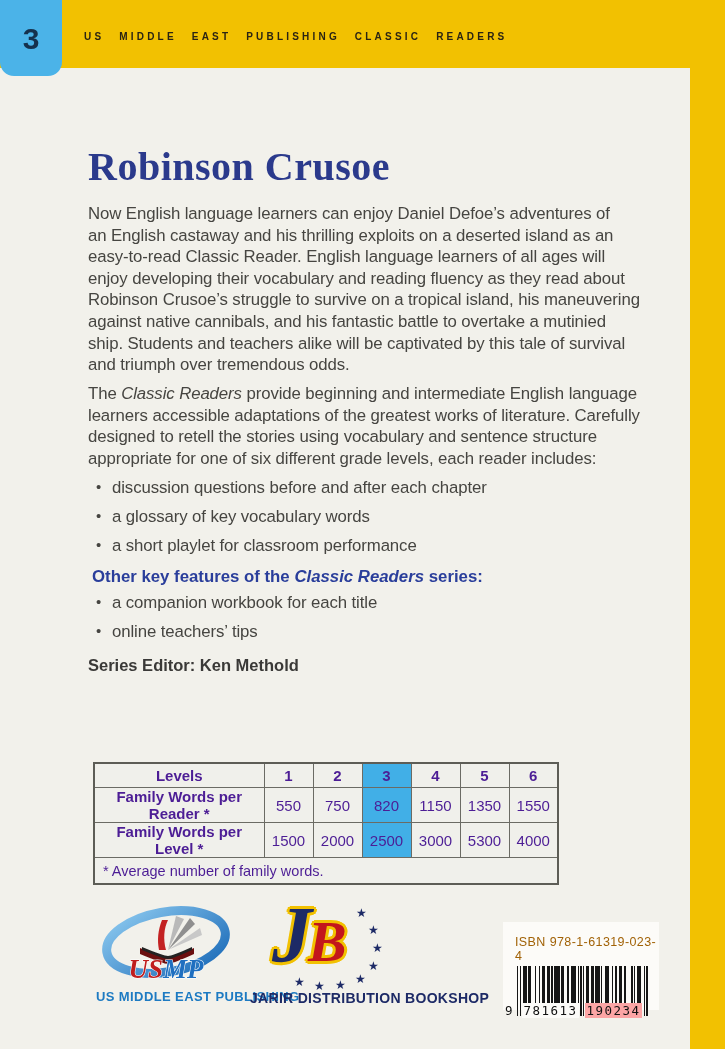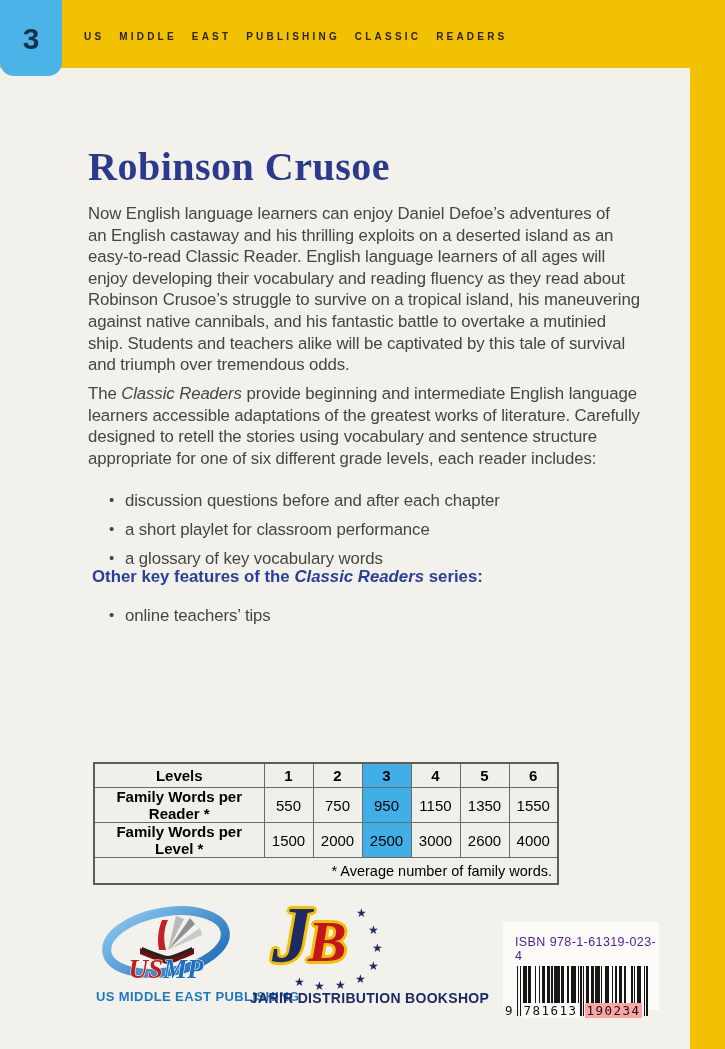--- a/index.html
+++ b/index.html
@@ -13,53 +13,53 @@
   .level-badge{position:absolute;top:0;left:0;width:62px;height:76px;background:#4bb3e8;
                border-radius:0 0 14px 14px;display:flex;align-items:center;justify-content:center;}
   .level-badge span{font-size:30px;font-weight:bold;color:#15314d;padding-top:2px;}
   
   .title{position:absolute;left:88px;top:143px;margin:0;font-family:"Liberation Serif",serif;
          font-weight:bold;font-size:40px;letter-spacing:.5px;color:#2b3a8c;}
   .body-text{color:#464541;font-size:16.8px;line-height:21.6px;letter-spacing:-0.1px;}
   .intro{position:absolute;left:88px;top:203px;width:610px;white-space:pre-line;margin:0;}
   .series-par{position:absolute;left:88px;top:383px;width:582px;margin:0;}
   .series-par i,.features-heading i{font-style:italic;}
-  ul.bullets{position:absolute;left:92px;margin:16px;padding:0;list-style:none;}
+  ul.bullets{position:absolute;left:92px;margin:3px;padding:0;list-style:none;}
   .bullets-1{top:474px;}
   .bullets-2{top:589px;}
   ul.bullets li{position:relative;padding-left:17px;margin-bottom:7.5px;}
   ul.bullets li::before{content:"\2022";position:absolute;left:1px;top:-1px;font-size:15px;color:#464541;}
   .features-heading{position:absolute;left:88px;top:563px;margin:4px;font-size:16.8px;
                     font-weight:bold;color:#2a3e9b;}
   .editor{position:absolute;left:88px;top:656px;margin:0;font-size:16.5px;font-weight:bold;color:#3a3937;}
   
   table.levels{position:absolute;left:93px;top:762px;border-collapse:collapse;background:#f0f0eb;
-               border:2px solid #5d5d56;font-size:15px;color:#000000;}
+               border:2px solid #5d5d56;font-size:15px;color:#4c1d95;}
   table.levels th,table.levels td{border:1px solid #6b6b64;height:23px;text-align:center;padding:0 5px;}
   table.levels th{font-weight:bold;}
   table.levels td{font-weight:normal;}
   table.levels .hl{background:#41afe7;}
   table.levels .row-label{font-weight:bold;}
-  table.levels tr.foot td{text-align:right;padding-left:8px;height:25px;font-size:14.5px;}
+  table.levels tr.foot td{text-align:left;padding-left:8px;height:25px;font-size:14.5px;}
   
   .usmp{position:absolute;left:96px;top:906px;width:140px;text-align:left;}
   .usmp .caption{margin-top:3px;font-size:13px;font-weight:bold;letter-spacing:.4px;color:#1d7ac2;white-space:nowrap;}
   
   .jb{position:absolute;left:250px;top:906px;width:150px;text-align:center;}
   .jb-art{position:relative;width:150px;height:80px;}
   .jb-letter{position:absolute;font-family:"Liberation Serif",serif;font-style:italic;font-weight:bold;
      text-shadow:3px 0 0 #f2c101,-3px 0 0 #f2c101,0 3px 0 #f2c101,0 -3px 0 #f2c101,
                  2px 2px 0 #f2c101,-2px -2px 0 #f2c101,2px -2px 0 #f2c101,-2px 2px 0 #f2c101;}
   .jb-j{left:22px;top:-16px;font-size:80px;color:#1d2a66;z-index:2;}
   .jb-b{left:58px;top:2px;font-size:58px;color:#c3161c;z-index:1;}
   .jb-star{position:absolute;font-size:12px;color:#1d2a66;z-index:3;}
   .jb .caption{margin-top:4px;font-size:14px;font-weight:bold;letter-spacing:.3px;color:#1d2a66;white-space:nowrap;}
   
   .barcode-box{position:absolute;left:503px;top:922px;width:156px;height:88px;background:#fcfbf8;}
-  .isbn-label{margin:13px 0 3px 12px;font-size:12.5px;letter-spacing:.4px;color:#4c1d95;}
+  .isbn-label{margin:13px 0 3px 12px;font-size:12.5px;letter-spacing:.4px;color:#a16207;}
   .bc-wrap{position:relative;margin-left:14px;width:132px;}
   .bars{display:flex;align-items:flex-start;height:52px;}
   .bc-m{flex:0 0 1.39px;height:38px;}
   .bc-m.on{background:#161616;}
   .bc-m.guard.on{height:50px;}
   .bc-digits{position:absolute;top:37px;left:0;width:100%;font-family:"DejaVu Sans Mono",monospace;
              font-size:12.5px;color:#111;}
   .bc-digits .g0{position:absolute;left:-12px;}
   .bc-digits .g1{position:absolute;left:5px;width:57px;text-align:center;background:#fcfbf8;letter-spacing:1.5px;}
   .bc-digits .g2{position:absolute;left:68px;width:57px;text-align:center;background:#fca5a5;letter-spacing:1.5px;}
@@ -85,30 +85,32 @@
 enjoy developing their vocabulary and reading fluency as they read about
 Robinson Crusoe’s struggle to survive on a tropical island, his maneuvering
 against native cannibals, and his fantastic battle to overtake a mutinied
 ship. Students and teachers alike will be captivated by this tale of survival
 and triumph over tremendous odds.</p>
 
   <p class="series-par body-text"><span>The </span><i>Classic Readers</i><span> provide beginning and intermediate English language learners accessible adaptations of the greatest works of literature. Carefully designed to retell the stories using vocabulary and sentence structure appropriate for one of six different grade levels, each reader includes:</span></p>
 
   <ul class="bullets bullets-1 body-text">
     <li>discussion questions before and after each chapter</li>
+    <li>a glossary of key vocabulary words</li>
     <li>a short playlet for classroom performance</li>
-    <li>a glossary of key vocabulary words</li>
   </ul>
 
   <h2 class="features-heading"><span>Other key features of the </span><i>Classic Readers</i><span> series:</span></h2>
 
   <ul class="bullets bullets-2 body-text">
+    <li>a companion workbook for each title</li>
     <li>online teachers’ tips</li>
   </ul>
 
+  <p class="editor">Series Editor: Ken Methold</p>
 
   <table class="levels">
     <colgroup>
       <col style="width:170px">
         <col style="width:49px">
         <col style="width:49px">
         <col style="width:49px">
       <col style="width:49px">
         <col style="width:49px">
         <col style="width:49px">
@@ -120,32 +122,32 @@
       <th>2</th>
       <th class="hl">3</th>
       <th>4</th>
       <th>5</th>
       <th>6</th>
     </tr>
     <tr>
       <td class="row-label">Family Words per Reader *</td>
       <td>550</td>
       <td>750</td>
-      <td class="hl">950</td>
+      <td class="hl">820</td>
       <td>1150</td>
       <td>1350</td>
       <td>1550</td>
     </tr>
     <tr>
       <td class="row-label">Family Words per Level *</td>
       <td>1500</td>
       <td>2000</td>
       <td class="hl">2500</td>
       <td>3000</td>
-      <td>2600</td>
+      <td>5300</td>
       <td>4000</td>
     </tr>
     <tr class="foot">
       <td colspan="7">* Average number of family words.</td>
     </tr>
   </tbody>
     </table>
 
   <div class="usmp">
     <svg width="140" height="76" viewBox="0 0 140 76">

